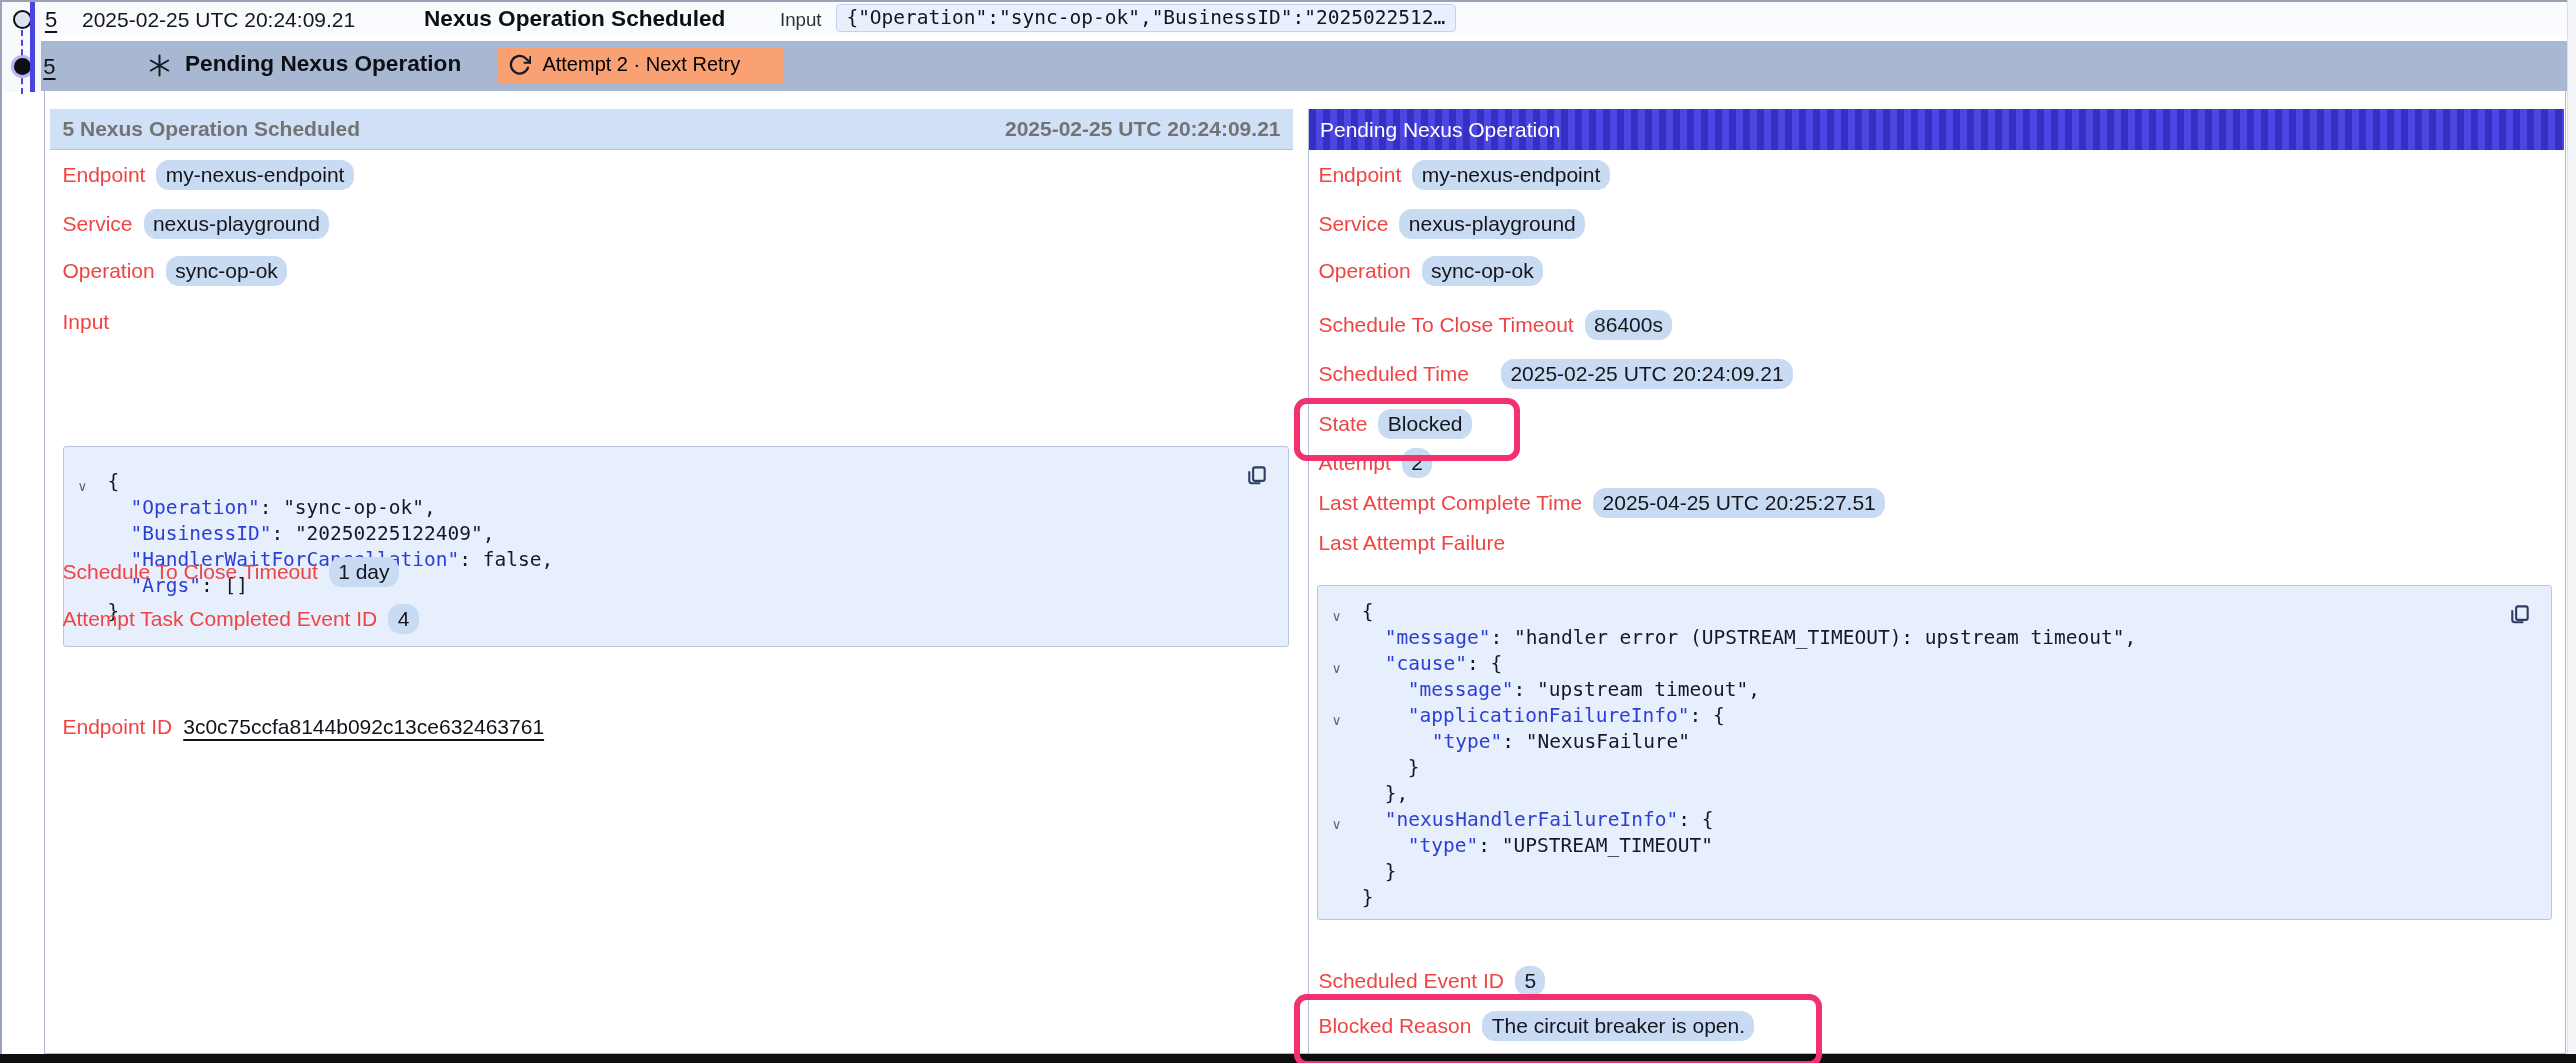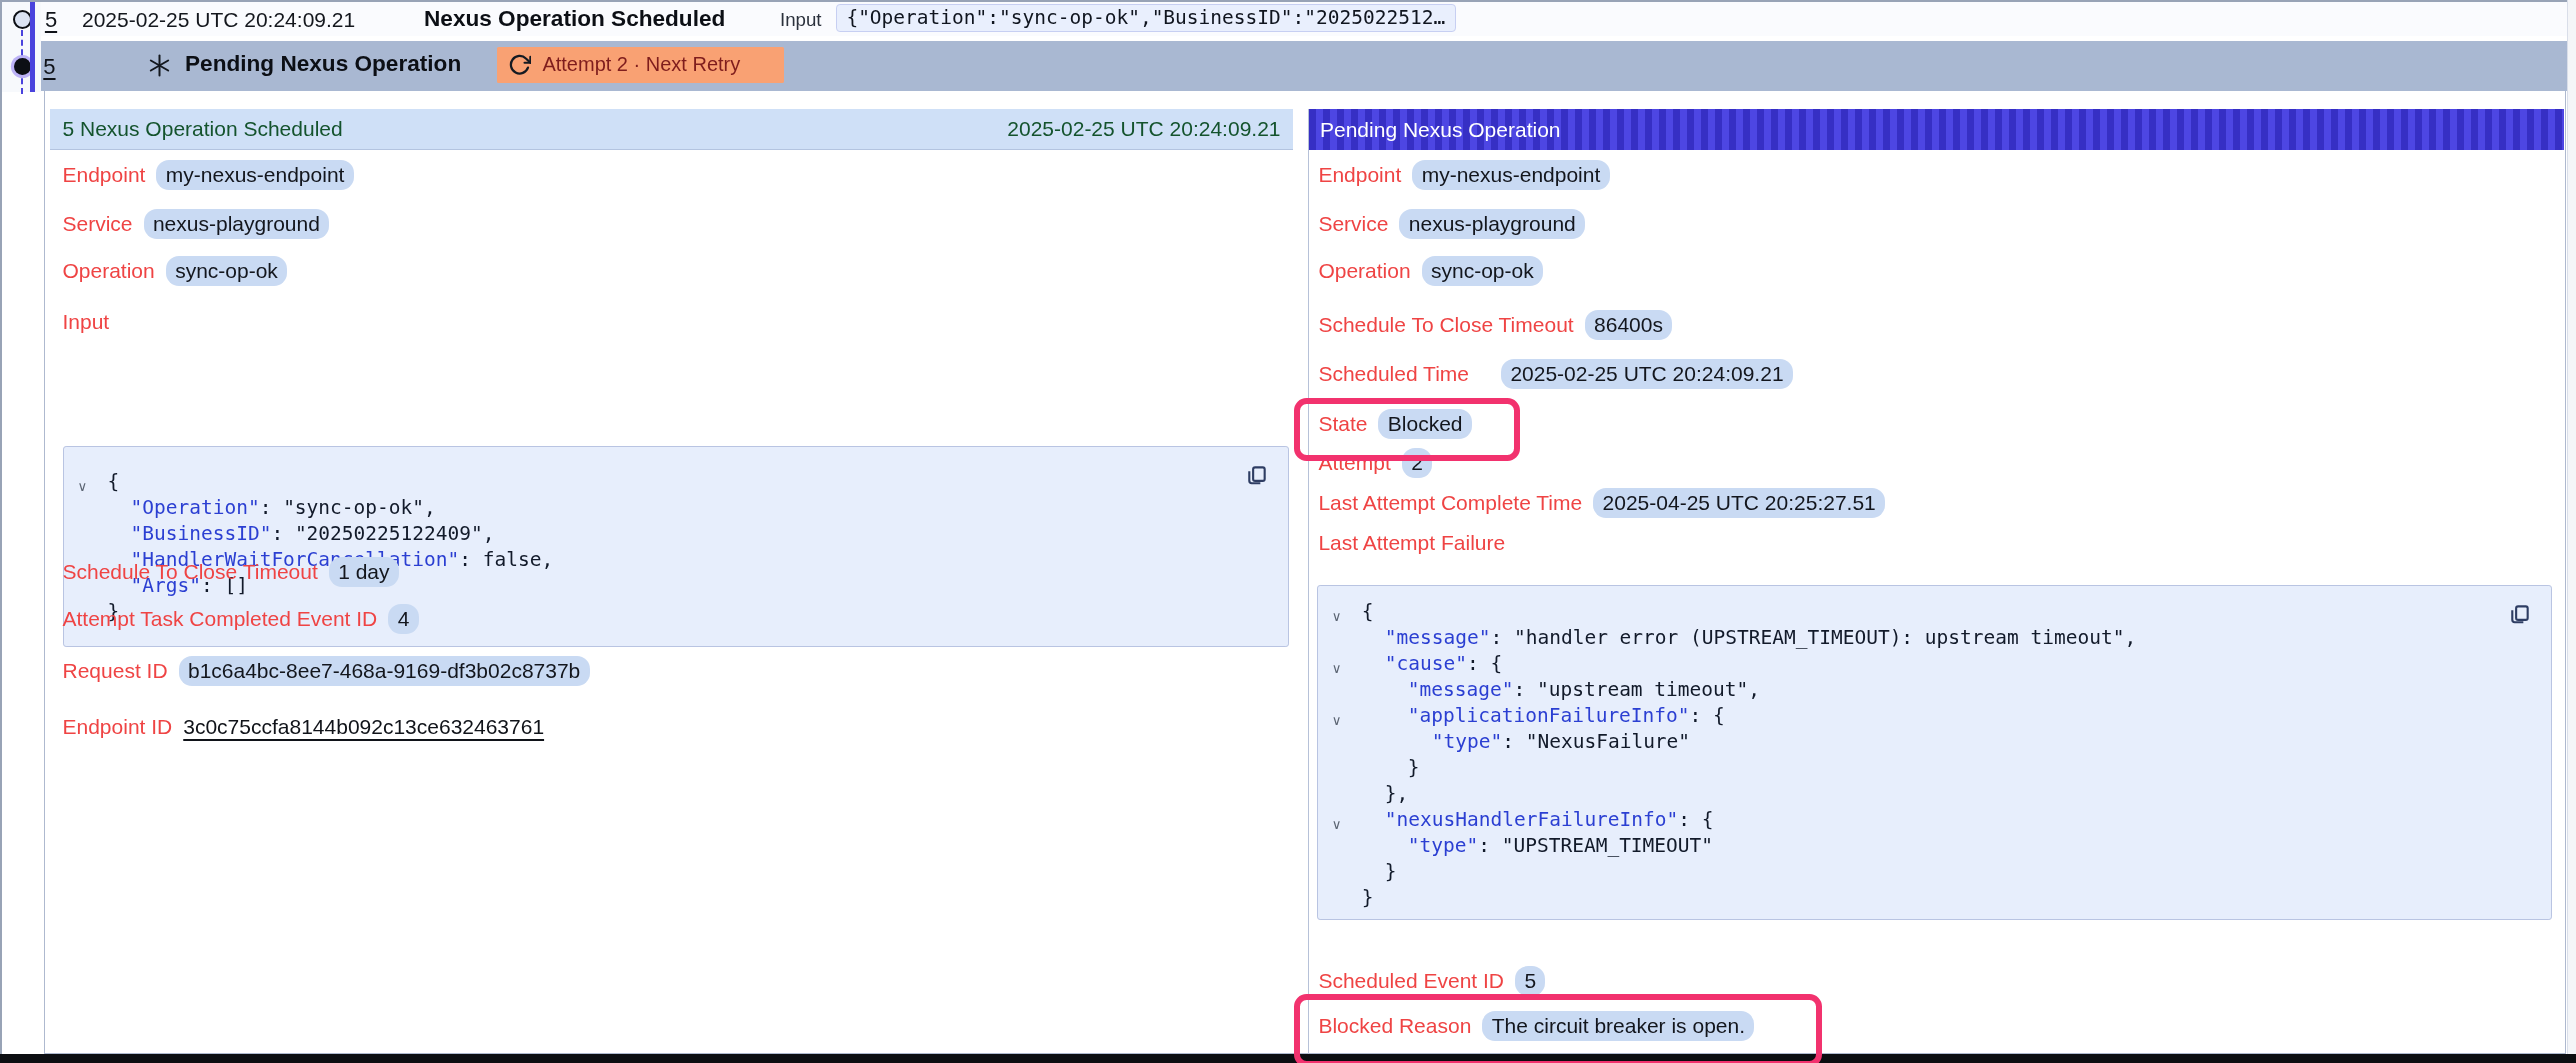--- a/index.html
+++ b/index.html
@@ -34,31 +34,31 @@
   .r1-inlabel{position:absolute;left:739px;top:7.8px;font-size:18.7px;color:#2b313c;}
   .r1-chip{position:absolute;left:795px;top:2.3px;height:23.4px;line-height:23.4px;padding:1.6px 9.4px;
     background:#e9effd;border:1.6px solid #c7cff2;border-radius:3.9px;font-size:19.5px;color:#10151f;
     max-width:616px;overflow:hidden;white-space:nowrap;cursor:pointer;}
   .r2-id{position:absolute;left:2.3px;top:12.5px;}
   .r2-ast{position:absolute;left:106px;top:11.7px;width:25px;height:25px;}
   .r2-title{position:absolute;left:144px;top:10px;font-size:22.6px;font-weight:700;color:#0c0f15;}
   .badge{position:absolute;left:456px;top:5.5px;width:287px;height:36px;background:var(--orange);
     display:flex;align-items:center;border-radius:1.6px;}
   .badge .ric{margin-left:11px;width:23.4px;height:23.4px;}
-  .badge .btxt{margin-left:11px;font-size:20px;color:#7f1d1d;}
+  .badge .btxt{margin-left:11px;font-size:20px;color:#000000;}
   
   .container{position:absolute;left:44px;top:91px;width:2522px;height:963px;background:#fff;
     border-left:1.6px solid #aeb9cf;border-right:1.6px solid #aeb9cf;border-bottom:1.6px solid #aeb9cf;box-sizing:border-box;}
   .scroll-gutter{position:absolute;left:2567px;top:0;width:7.8px;height:1054px;background:#f4f5f8;border-left:0.8px solid #d9dee9;}
   .panel{position:absolute;top:109px;height:945px;}
   .panel-left{left:50px;width:1243px;}
   .panel-right{left:1308px;width:1255px;border-left:1.6px solid #b6c1d8;}
   .phead{position:absolute;left:0;top:0;width:100%;height:41px;display:flex;align-items:center;box-sizing:border-box;}
   .phead-left{background:var(--lheader);border-bottom:1.6px solid #b3c4e0;padding:0 12.5px;justify-content:space-between;}
-  .phead-left .pt{font-size:21px;font-weight:400;color:#14532d;}
+  .phead-left .pt{font-size:21px;font-weight:700;color:#737373;}
   .phead-right{background:repeating-linear-gradient(to right,var(--stripeA) 0 7px,var(--stripeB) 7px 14px);padding:0 11px;}
   .phead-right .pt{font-size:21px;font-weight:500;color:#ffffff;}
   .frow{position:absolute;left:12.5px;height:30px;display:flex;align-items:center;gap:11px;white-space:nowrap;}
   .panel-right .frow{left:9.4px;}
   .flabel{font-size:21px;color:#ef4444;}
   .chip{background:var(--chip);border-radius:13px;padding:3.1px 9.4px;font-size:21px;color:#13161d;}
   .vlink{font-size:21px;color:#101319;text-decoration:underline;text-decoration-thickness:1.6px;text-underline-offset:4.7px;cursor:pointer;text-align:right;}
   .codeblock{position:absolute;background:var(--code);border:1.6px solid #b9c4e2;border-radius:3.1px;box-sizing:border-box;}
   #left-code{left:12.5px;top:337px;width:1226px;height:201px;padding-top:22px;}
   #right-code{left:7.8px;top:476px;width:1235px;height:335px;padding-top:13.3px;}
@@ -156,24 +156,20 @@
       <span class="flabel">Input</span>
     </div>
     <div class="frow" style="top: 448px;">
       <span class="flabel">Schedule To Close Timeout</span>
       <span class="chip">1 day</span>
     </div>
     <div class="frow" style="top: 495px;">
       <span class="flabel">Attempt Task Completed Event ID</span>
       <span class="chip">4</span>
     </div>
-    <div class="frow" style="top: 547px;">
-      <span class="flabel">Request ID</span>
-      <span class="chip">b1c6a4bc-8ee7-468a-9169-df3b02c8737b</span>
-    </div>
     <div class="frow" style="top: 603px;">
       <span class="flabel">Endpoint ID</span>
       <a class="vlink">3c0c75ccfa8144b092c13ce632463761</a>
     </div>
   </div>
 
 <div class="panel panel-right" id="panel-right">
   <div class="phead phead-right">
     <span class="pt">Pending Nexus Operation</span>
   </div>

